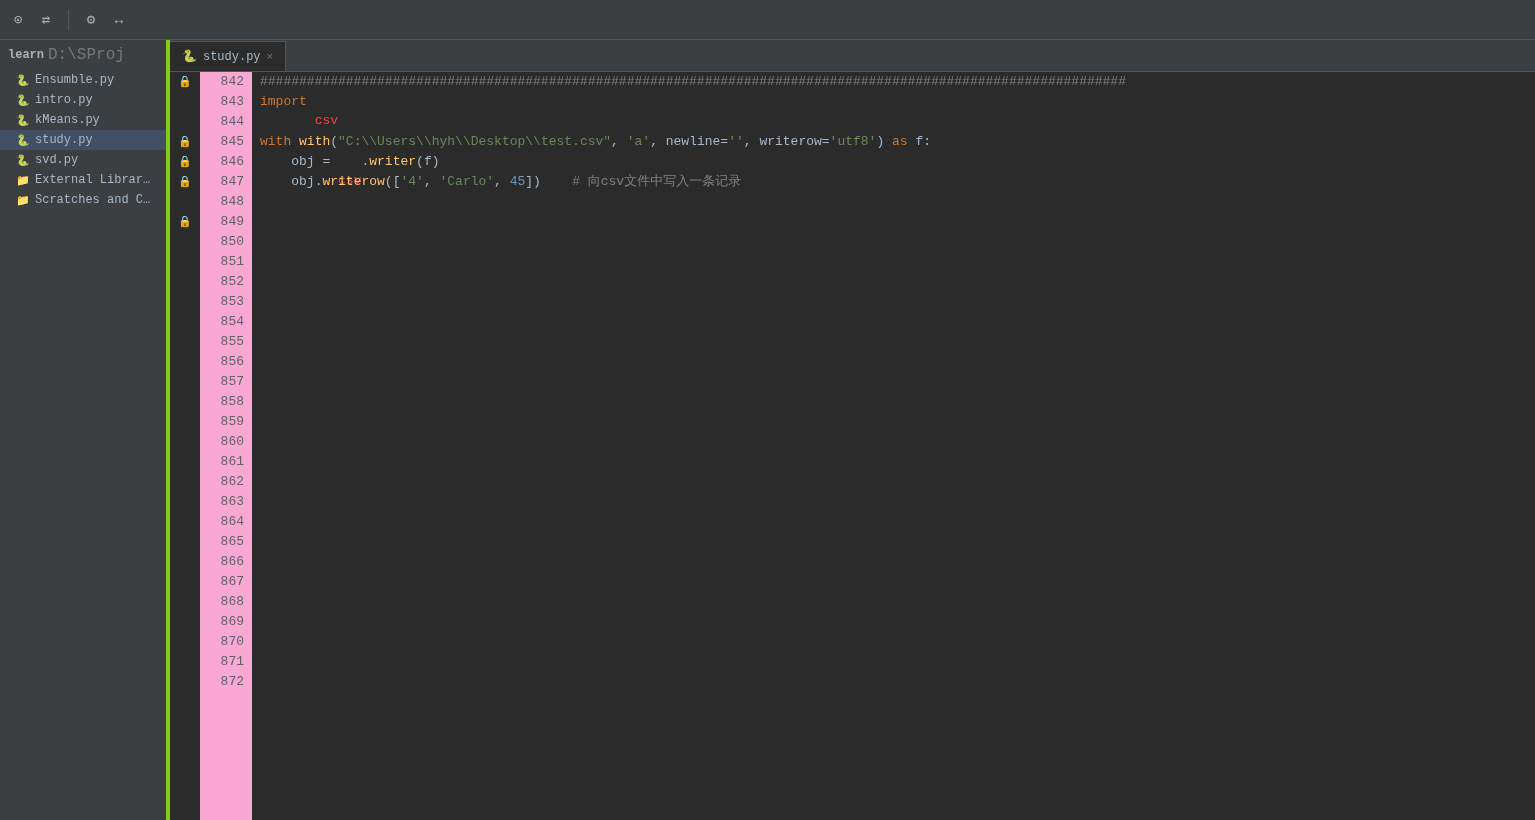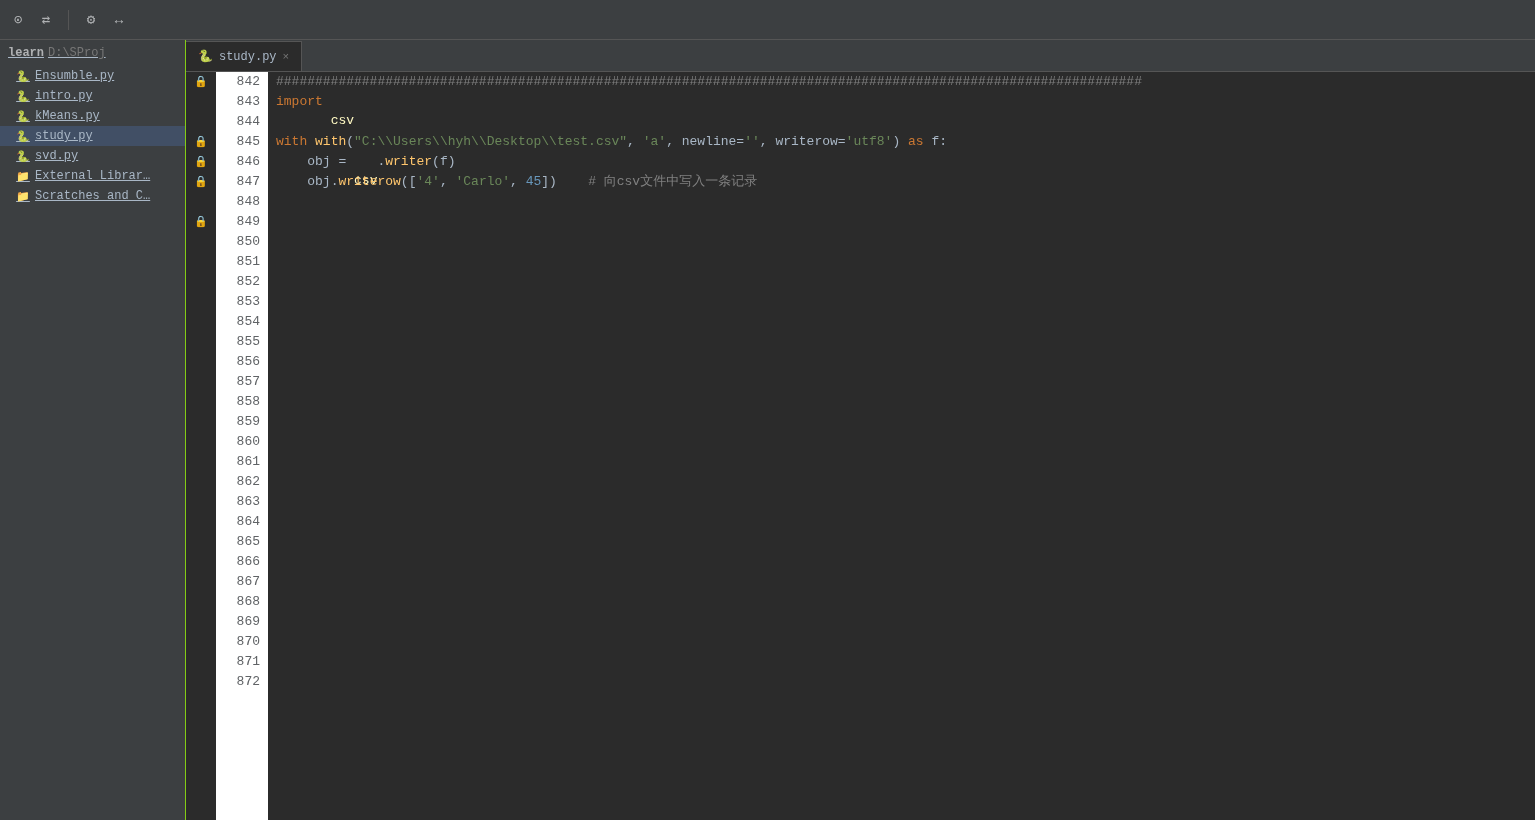--- a/index.html
+++ b/index.html
@@ -40,28 +40,27 @@
 
     
     .main {
       display: flex;
       flex: 1;
       overflow: hidden;
     }
 
     
     .sidebar {
-      width: 186px;
+      width: 170px;
       background: #3c3f41;
-      border-right: 1px solid #84cc16;
+      border-right: 4px solid #84cc16;
       display: flex;
       flex-direction: column;
       flex-shrink: 0;
       overflow-y: auto;
-      text-decoration: underline;
     }
     .sidebar-header {
       padding: 6px 8px;
       font-size: 12px;
       font-weight: bold;
       color: #afb1b3;
       display: flex;
       align-items: center;
       gap: 4px;
     }
@@ -122,21 +121,21 @@
     }
     .editor-body {
       display: flex;
       flex: 1;
       overflow: hidden;
     }
 
     
     .line-numbers {
       width: 52px;
-      background: #ffffff;
+      background: #f9a8d4;
       color: #606366;
       font-size: 13px;
       line-height: 20px;
       padding: 0;
       text-align: right;
       padding-right: 8px;
       user-select: none;
       overflow: hidden;
       flex-shrink: 0;
     }
@@ -185,21 +184,21 @@
     }
 
     
     .kw { color: #cc7832; font-weight: normal; text-align: center; } 
     .string { color: #6a8759; }
     .number { color: #6897bb; }
     .comment { color: #808080; }
     .func { color: #ffc66d; }
     .var { color: #a9b7c6; }
     .hash-line { color: #808080; }
-    .module { color: #fef9c3; margin-top: 38px; }
+    .module { color: #ef4444; margin-top: 38px; }
 
     
     ::-webkit-scrollbar { width: 8px; height: 8px; }
     ::-webkit-scrollbar-track { background: #3c3f41; }
     ::-webkit-scrollbar-thumb { background: #555; border-radius: 4px; }
   </style>
 </head>
 <body>
 
 <div class="toolbar">
@@ -208,21 +207,21 @@
   <div class="toolbar-divider"></div>
   <div class="toolbar-icon">⚙</div>
   <div class="toolbar-icon">↔</div>
 </div>
 
 <div class="main">
 
   <div class="sidebar">
     <div class="sidebar-header">
       <span>learn</span>
-      <span style="color:#777; font-size:12px; font-weight:normal;text-align:right;">D:\SProj</span>
+      <span style="color:#777; font-size:16px; font-weight:normal;text-align:right;">D:\SProj</span>
     </div>
 
     <div class="sidebar-item">
       <span class="file-icon icon-py">🐍</span>
       <span>Ensumble.py</span>
     </div>
     <div class="sidebar-item">
       <span class="file-icon icon-py">🐍</span>
       <span>intro.py</span>
     </div>

